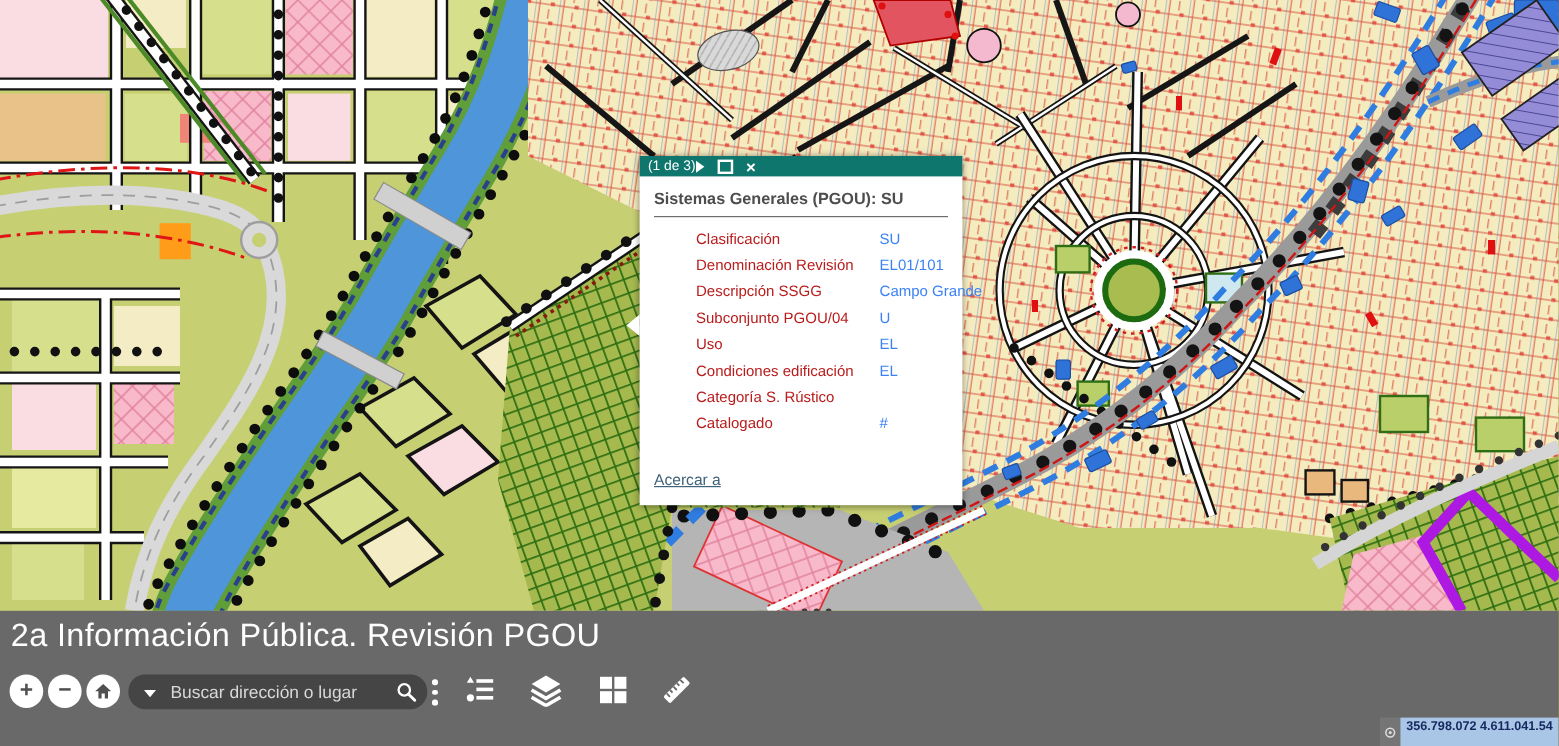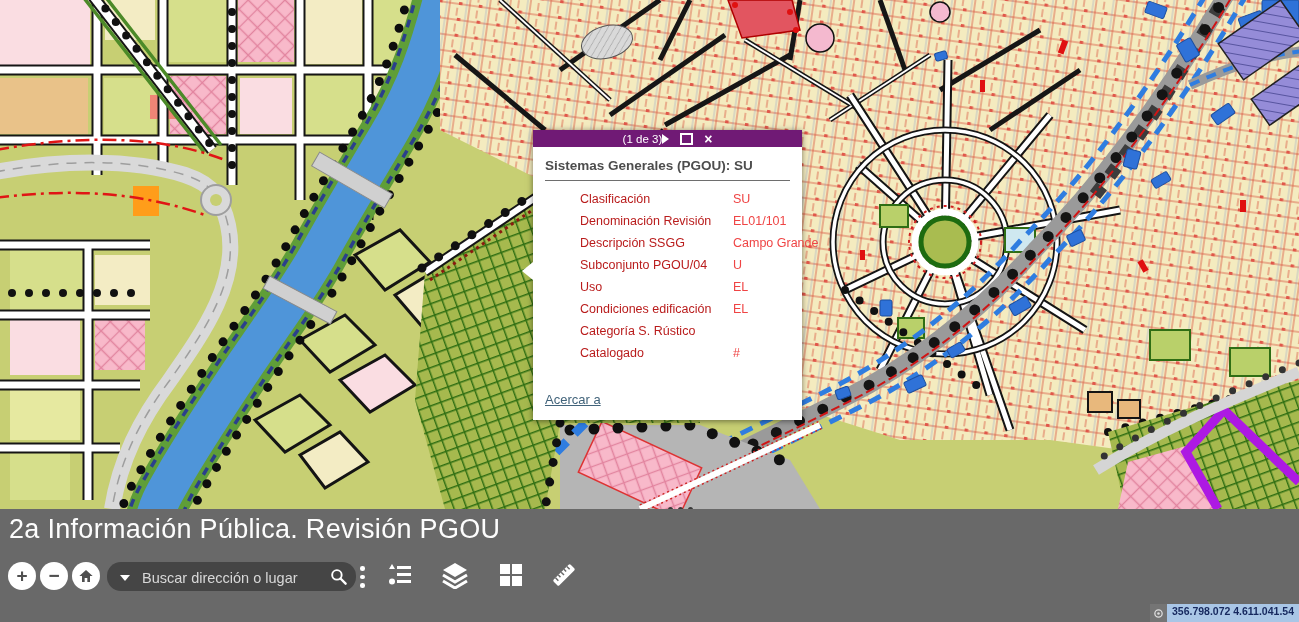--- a/index.html
+++ b/index.html
@@ -3,33 +3,33 @@
 <meta charset="utf-8">
 <style>
   html,body{margin:0;padding:0;background:#222;}
   .stage{position:relative;width:1299px;height:622px;overflow:hidden;
          font-family:"Liberation Sans", sans-serif;background:#c7cf73;}
   .map-svg{position:absolute;left:0;top:0;}
 
   
   .popup{position:absolute;left:533px;top:130px;width:269px;background:#fff;
          box-shadow:0 1px 6px rgba(0,0,0,.5);}
-  .popup-header{height:17px;background:#701a75;color:#fff;font-size:11.5px;
-         display:flex;align-items:center;justify-content:center;padding:0 7px;}
+  .popup-header{height:17px;background:#0f766e;color:#fff;font-size:11.5px;
+         display:flex;align-items:center;justify-content:flex-start;padding:0 7px;}
   .hdr-btns{display:flex;align-items:center;gap:11px;}
   .tri-next{width:0;height:0;border-left:7px solid #fff;border-top:5px solid transparent;
          border-bottom:5px solid transparent;cursor:pointer;}
   .maxbox{display:block;width:9px;height:8px;border:2px solid #fff;cursor:pointer;}
   .closex{color:#fff;font-size:14px;font-weight:bold;line-height:10px;cursor:pointer;}
   .popup-body{padding:5px 12px 12px 12px;}
   .popup-title{font-size:13.5px;font-weight:bold;color:#4d4d4d;margin:6px 0 7px 0;}
   .popup-sep{border-bottom:1px solid #6e6e6e;margin:0 0 7px 0;}
   .attr-row{line-height:22px;font-size:12.5px;white-space:nowrap;}
   .attr-lbl{display:inline-block;width:153px;color:#b91c1c;margin-left:35px;}
-  .attr-val{color:#ef4444;}
+  .attr-val{color:#3b82f6;}
   .zoomto{display:inline-block;margin-top:28px;font-size:13px;color:#41637a;
          text-decoration:underline;cursor:pointer;}
   .popup-pointer{position:absolute;left:-11px;top:132px;width:0;height:0;
          border-top:9px solid transparent;border-bottom:9px solid transparent;
          border-right:11px solid #fff;}
 
   
   .footer{position:absolute;left:0;top:509px;width:1299px;height:113px;background:#696969;}
   .app-title{position:absolute;left:9px;top:5px;color:#fdfdfd;font-size:27px;
          font-weight:400;letter-spacing:.3px;}
@@ -43,21 +43,21 @@
          border-top:6px solid #fff;}
   .searchbox input{position:absolute;left:33px;top:0;width:172px;height:29px;background:transparent;
          border:0;outline:none;color:#eee;font-size:14.5px;font-family:"Liberation Sans",sans-serif;}
   .searchbox input::placeholder{color:#d8d8d8;opacity:1;}
   .mag{position:absolute;right:8px;top:5px;cursor:pointer;}
   .dots-menu{position:absolute;left:360px;top:57px;width:6px;cursor:pointer;}
   .dots-menu i{display:block;width:4.5px;height:4.5px;border-radius:50%;background:#fff;margin:0 0 4px 0;}
   .tool-ic{position:absolute;top:52px;width:28px;height:28px;cursor:pointer;}
   .handle-dots{position:absolute;left:668px;top:507px;display:flex;gap:5px;cursor:pointer;}
   .handle-dots i{width:5px;height:5px;border-radius:50%;background:#393939;}
-  .coords{position:absolute;right:0;bottom:0;height:18px;display:flex;align-items:stretch;}
+  .coords{position:absolute;right:0;bottom:0;height:24px;display:flex;align-items:stretch;}
   .coords .cicon{width:17px;background:#757575;display:flex;align-items:center;justify-content:center;}
   .coords .ctext{background:#a9c6e6;color:#16285e;font-size:10.5px;font-weight:bold;
          line-height:14px;padding:0 5px;white-space:nowrap;}
 </style>
 </head>
 <body>
 
 <div class="stage">
 
   <svg class="map-svg" width="1299" height="509" viewBox="0 0 1299 509">

